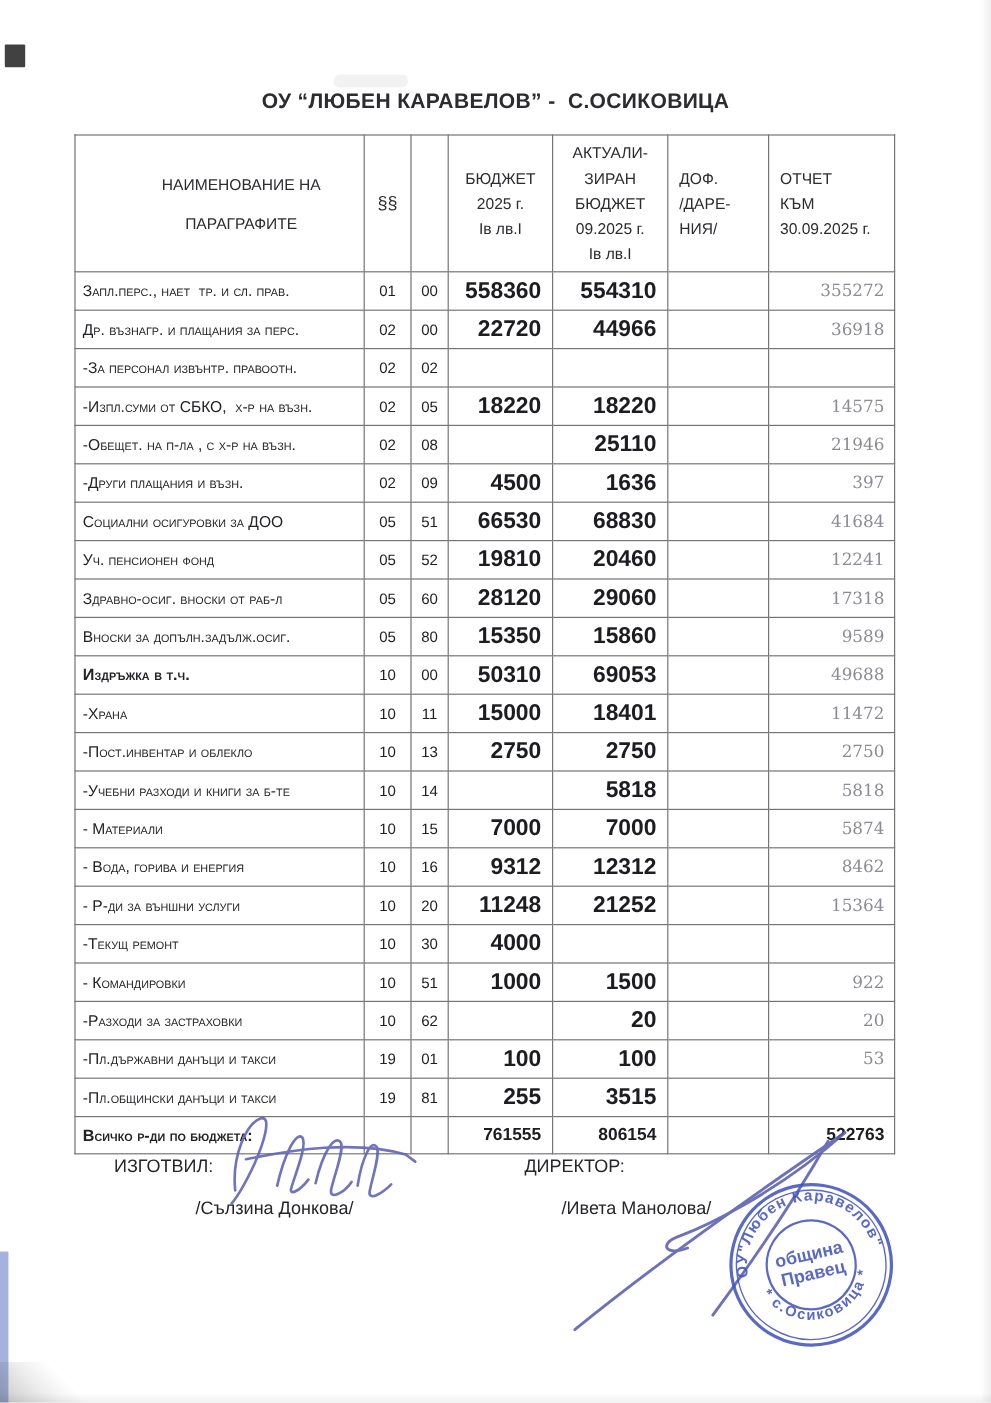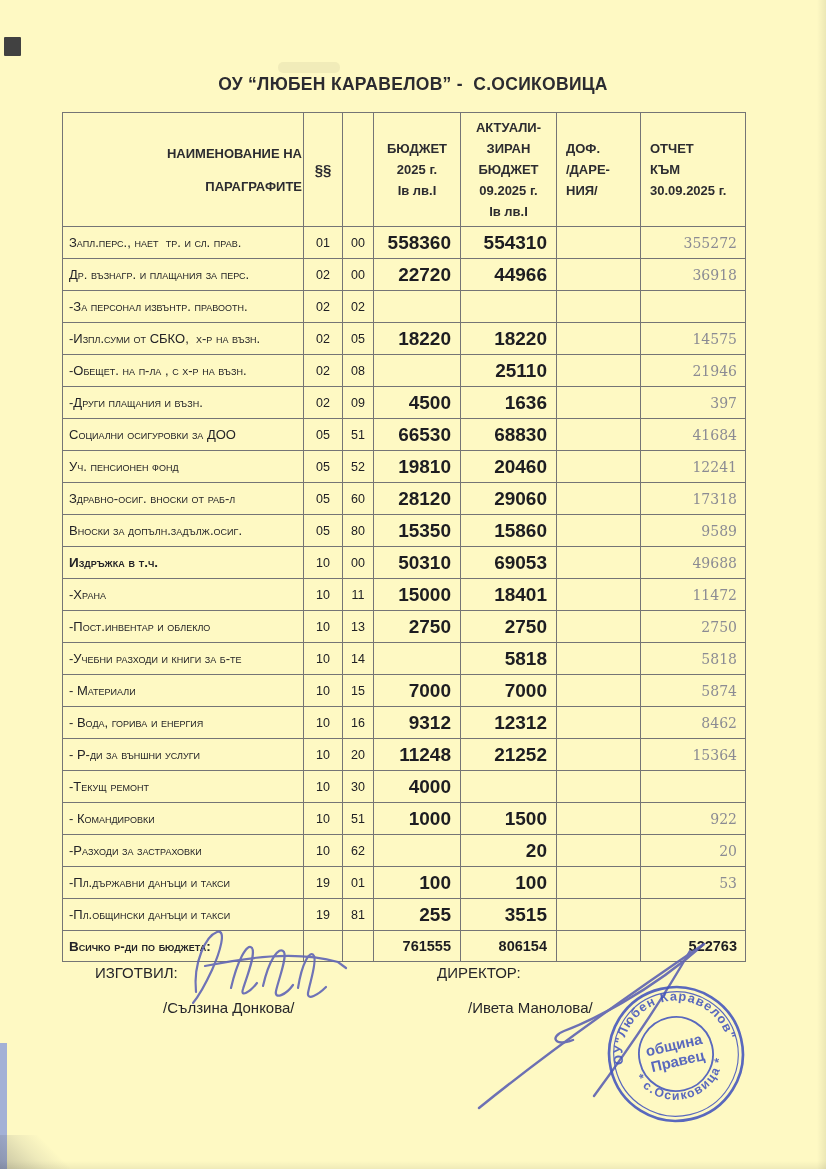--- a/index.html
+++ b/index.html
@@ -1,17 +1,17 @@
 <!DOCTYPE html>
 <html><head>
 <meta charset="utf-8">
 <style>
   html,body{margin:0;padding:0;}
   body{width:826px;height:1169px;background:#e9e9e9;font-family:"Liberation Sans",sans-serif;}
-  .page{position:relative;width:826px;height:1169px;background:#fef9c3;overflow:hidden;}
+  .page{position:relative;width:826px;height:1169px;background:#ffffff;overflow:hidden;}
 
   
   .corner-square{position:absolute;left:4px;top:37px;width:17px;height:19px;background:#414141;border-radius:1px;}
   .edge-strip-blue{position:absolute;left:0;top:1043px;width:7px;height:126px;background:#93a5d9;opacity:.85;}
   .corner-shadow{position:absolute;left:0;bottom:0;width:70px;height:34px;
     background:linear-gradient(45deg, rgba(90,90,95,.35) 0%, rgba(120,120,125,.12) 45%, rgba(0,0,0,0) 70%);}
   .right-edge-shade{position:absolute;right:0;top:0;width:9px;height:100%;
     background:linear-gradient(to left, rgba(0,0,0,.07), rgba(0,0,0,0));}
   .bottom-edge-shade{position:absolute;left:0;bottom:0;width:100%;height:8px;
     background:linear-gradient(to top, rgba(0,0,0,.06), rgba(0,0,0,0));}
@@ -20,22 +20,22 @@
   
   .doc-title{position:absolute;left:0;top:74px;width:826px;margin:0;text-align:center;
     font-size:17.5px;font-weight:bold;color:#2b2b30;letter-spacing:.3px;white-space:pre;}
 
   
   table.budget{position:absolute;left:62px;top:112px;width:683px;border-collapse:collapse;table-layout:fixed;
     border:1.5px solid #454545;}
   col.c-name{width:241px;} col.c-p1{width:39px;} col.c-p2{width:31px;}
   col.c-budget{width:87px;} col.c-upd{width:96px;} col.c-dof{width:84px;} col.c-rep{width:105px;}
   th,td{border:1px solid #757575;overflow:hidden;}
-  thead th{height:111px;font-size:13px;font-weight:bold;color:#2c2c30;vertical-align:middle;white-space:pre-line;}
-  th.h-name{text-align:right;padding-left:37px;line-height:33px;}
+  thead th{height:111px;font-size:13px;font-weight:normal;color:#2c2c30;vertical-align:middle;white-space:pre-line;}
+  th.h-name{text-align:center;padding-left:37px;line-height:33px;}
   th.h-p{font-size:15px;}
   th.h-budget,th.h-upd{text-align:center;line-height:21px;}
   th.h-dof,th.h-rep{text-align:left;padding-left:9px;line-height:21px;margin-left:16px;}
   tbody tr{height:32px;}
   td{color:#202024;}
   td.td-name{font-size:13px;font-variant:small-caps;padding-left:6px;text-align:left;white-space:pre;color:#232327;}
   td.td-p{text-align:center;font-size:12.5px;font-weight:500;}
   td.td-num{text-align:right;padding-right:9px;font-size:19px;font-weight:600;color:#1d1d21;}
   td.td-dof{}
   td.td-report{text-align:right;padding-right:8px;font-family:"DejaVu Serif",serif;font-size:14px;color:#8b8b93;font-weight:400;}

